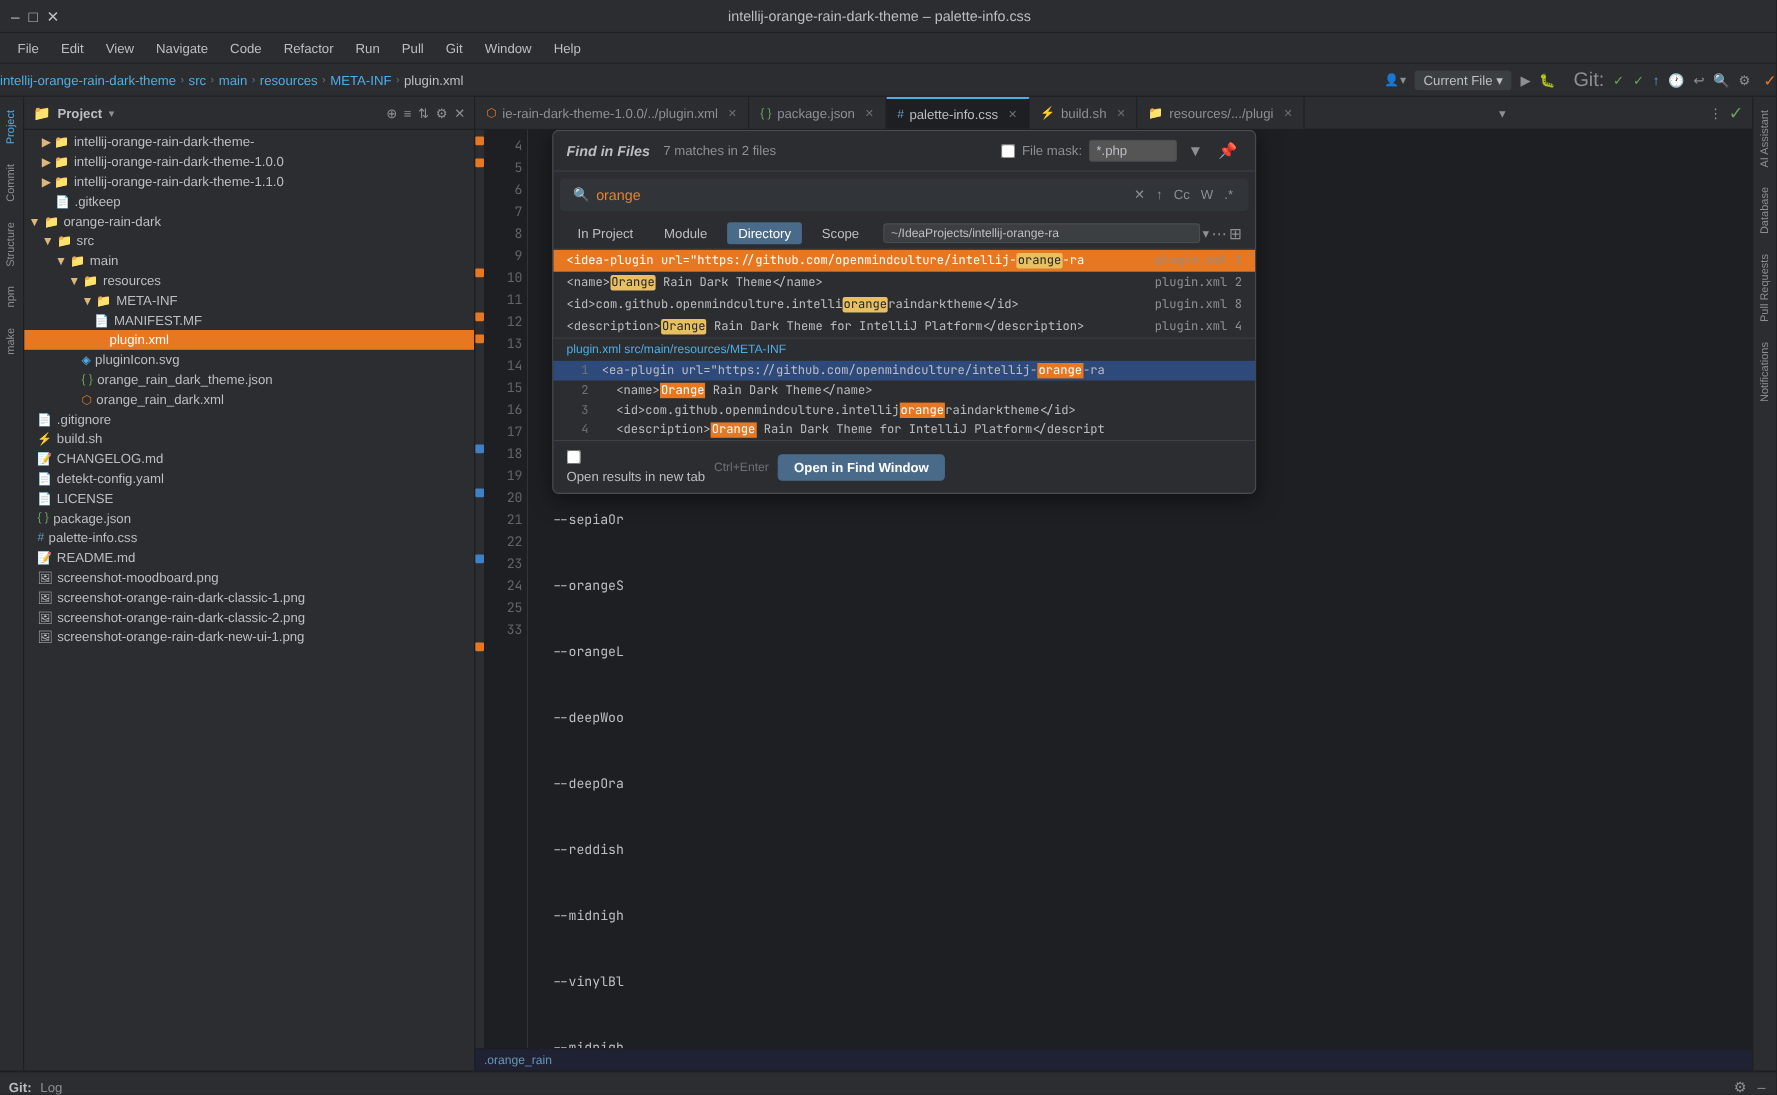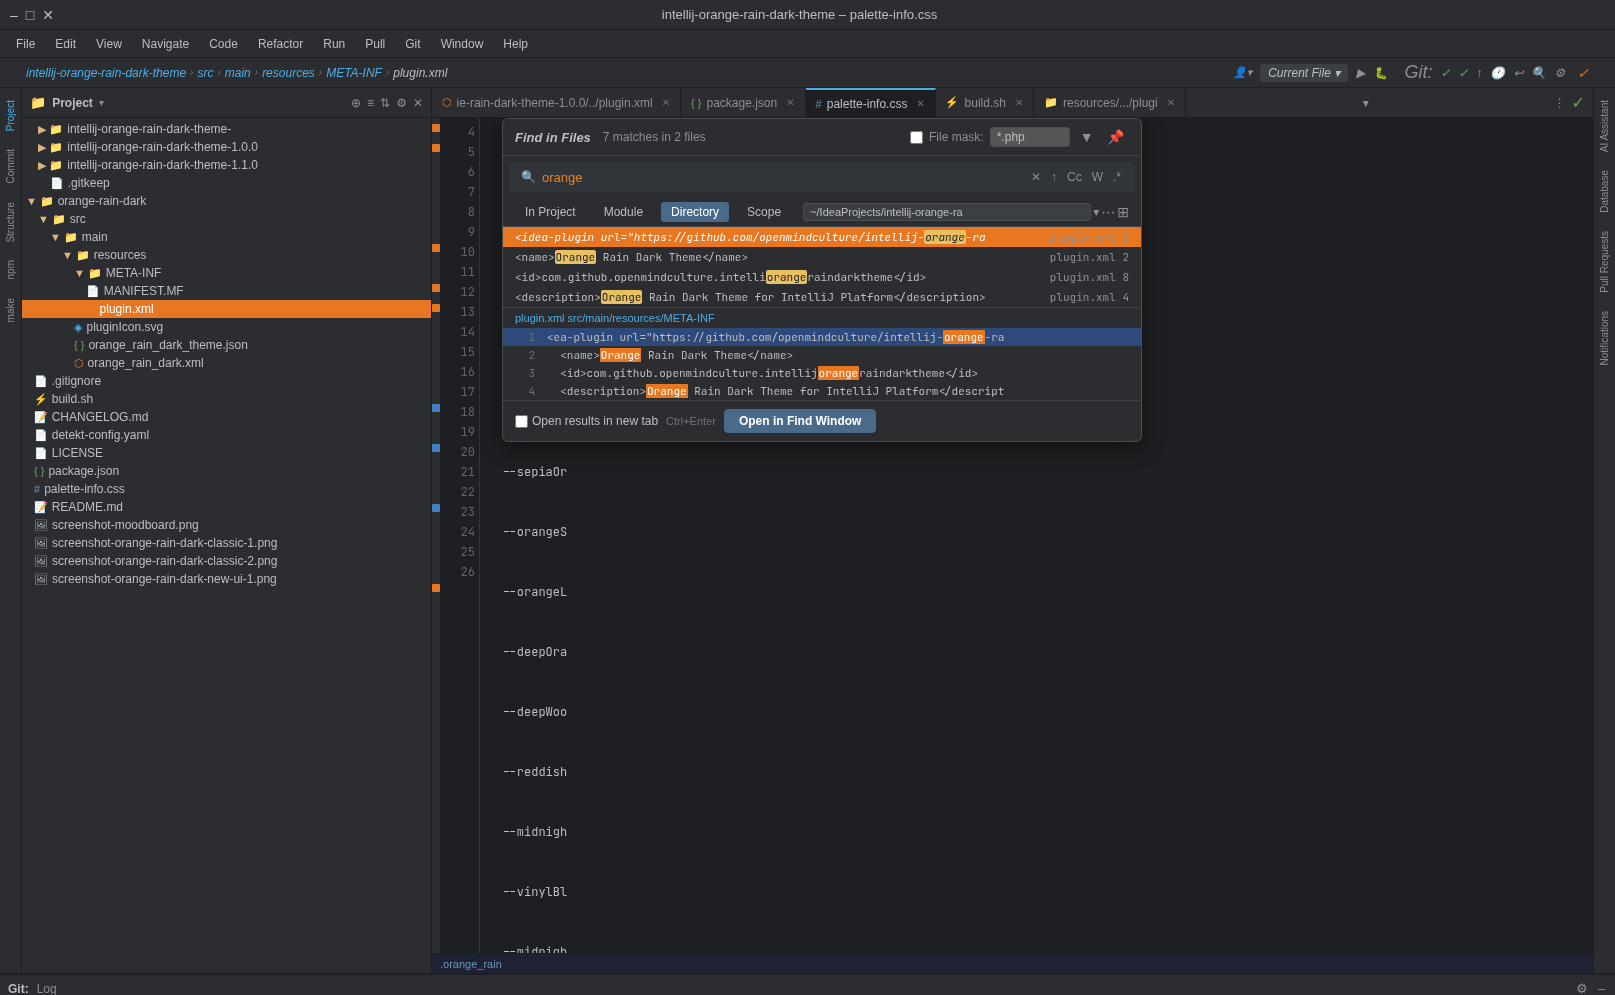--- a/index.html
+++ b/index.html
@@ -9,21 +9,21 @@
     #title-bar { background: #2b2d30; height: 30px; display: flex; align-items: center; justify-content: space-between; padding: 0 10px; border-bottom: 1px solid #1e1f22; }
     #title-bar .win-controls { display: flex; gap: 8px; align-items: center; }
     #title-bar .win-controls span { font-size: 14px; cursor: pointer; color: #bcbec4; }
     #title-bar .title { font-size: 13px; color: #bcbec4; font-weight: 400; }
 
     
     #menu-bar { background: #2b2d30; height: 28px; display: flex; align-items: center; padding: 0 8px; gap: 4px; border-bottom: 1px solid #1e1f22; }
     .menu-item { padding: 3px 8px; cursor: pointer; color: #bcbec4; font-size: 12px; border-radius: 3px; }
 
     
-    #breadcrumb { background: #2b2d30; height: 30px; display: flex; align-items: center; padding: 0 26px; border-bottom: 1px solid #1e1f22; gap: 4px; font-size: 12px; font-style: italic; }
+    #breadcrumb { background: #2b2d30; height: 30px; display: flex; align-items: center; padding: 0 0; border-bottom: 1px solid #1e1f22; gap: 4px; font-size: 12px; }
     .breadcrumb-link { color: #4eade5; cursor: pointer; }
     .breadcrumb-sep { color: #6c707a; font-size: 10px; }
 
     
     #main { display: flex; height: calc(995px - 30px - 28px - 30px - 22px); }
 
     
     #left-sidebar { width: 22px; background: #2b2d30; display: flex; flex-direction: column; align-items: center; padding-top: 4px; gap: 2px; border-right: 1px solid #1e1f22; }
     .sidebar-icon-v { writing-mode: vertical-rl; transform: rotate(180deg); font-size: 10px; color: #8c8f94; padding: 8px 3px; cursor: pointer; white-space: nowrap; }
     .sidebar-icon-v.active { color: #4eade5; }
@@ -89,32 +89,32 @@
     #find-scope-row { display: flex; align-items: center; padding: 4px 12px; gap: 8px; border-bottom: 1px solid #3d4147; }
     .scope-btn { padding: 3px 10px; font-size: 12px; cursor: pointer; border-radius: 3px; color: #bcbec4; background: transparent; border: none; }
     .scope-btn.active { background: #4a6a8a; color: #fff; }
     .scope-path { display: flex; align-items: center; margin-left: 4px; flex: 1; }
     .scope-path-input { background: #3c3f41; border: 1px solid #4a4d52; border-radius: 3px; color: #bcbec4; font-size: 11px; padding: 2px 6px; flex: 1; }
     .scope-dropdown { color: #8c8f94; cursor: pointer; font-size: 12px; margin-left: 2px; }
     .scope-more { color: #8c8f94; cursor: pointer; font-size: 14px; margin-left: 2px; }
 
     #find-results { max-height: 220px; overflow-y: auto; }
     .result-match { display: flex; align-items: center; padding: 3px 12px; cursor: pointer; font-size: 12px; font-family: 'JetBrains Mono', 'Courier New', monospace; }
-    .result-match.highlighted { background: #e87722; color: #fff; font-style: italic; }
+    .result-match.highlighted { background: #e87722; color: #fff; }
     .result-file-label { font-size: 11px; color: #8c8f94; margin-left: auto; }
     .match-highlight-yellow { background: #e8c062; color: #1e1f22; padding: 0 1px; border-radius: 2px; }
 
     #find-source-section { border-top: 1px solid #3d4147; }
     .source-file-header { display: flex; align-items: center; padding: 4px 12px; background: #2b2d30; font-size: 11px; color: #4eade5; gap: 6px; }
     .source-line { display: flex; align-items: center; padding: 2px 12px; font-size: 12px; font-family: 'JetBrains Mono', 'Courier New', monospace; color: #bcbec4; }
     .source-line .line-num { color: #6c707a; width: 20px; text-align: right; margin-right: 12px; font-size: 11px; }
     .source-line.active-source { background: #2d4a7a; }
 
     #find-footer { display: flex; align-items: center; padding: 8px 12px; gap: 8px; border-top: 1px solid #3d4147; }
-    .footer-checkbox { display: flex; align-items: center; gap: 4px; cursor: pointer; }
+    .footer-checkbox { display: flex; align-items: flex-start; gap: 4px; cursor: pointer; flex-direction: column; }
     .footer-checkbox input { accent-color: #4eade5; }
     .footer-btn { padding: 4px 14px; border-radius: 4px; font-size: 12px; cursor: pointer; border: 1px solid #4a4d52; color: #bcbec4; background: #3c3f41; }
     .footer-btn.primary { background: #4a6a8a; border-color: #4a6a8a; color: #fff; font-weight: 600; }
     .shortcut-hint { color: #6c707a; font-size: 11px; }
 
     
     #bottom-panel { height: 175px; background: #2b2d30; display: flex; flex-direction: column; border-top: 2px solid #1e1f22; }
     #bottom-panel-header { height: 28px; background: #2b2d30; display: flex; align-items: center; padding: 0 8px; border-bottom: 1px solid #1e1f22; gap: 8px; }
     #bottom-panel-header .git-title { color: #bcbec4; font-size: 12px; font-weight: 600; }
     #bottom-panel-header .log-title { color: #8c8f94; font-size: 12px; }
@@ -439,34 +439,34 @@
         <div>16</div>
           <div>17</div>
           <div>18</div>
           <div>19</div>
           <div>20</div>
           <div>21</div>
         <div>22</div>
           <div>23</div>
           <div>24</div>
           <div>25</div>
-          <div>26</div>
+          <div>33</div>
       </div>
 
       <div id="code-area" style="color:#bcbec4; overflow:hidden;">
         <div style="line-height:20px; color:#6c8ebf;">  --foxYellowOrange: <span style="color:#6897bb;">#E49000</span>;</div>
         <div style="line-height:20px;">  --deepYel<span style="color:#6897bb;"></span></div>
         <div style="line-height:20px;">  --lightWo</div>
         <div style="line-height:20px;">  --lighter</div>
         <div style="line-height:20px;">  --sepiaOr</div>
         <div style="line-height:20px;">  --sepiaOr</div>
         <div style="line-height:20px;">  --orangeS</div>
         <div style="line-height:20px;">  --orangeL</div>
+        <div style="line-height:20px;">  --deepWoo</div>
         <div style="line-height:20px;">  --deepOra</div>
-        <div style="line-height:20px;">  --deepWoo</div>
         <div style="line-height:20px;">  --reddish</div>
         <div style="line-height:20px;">  --midnigh</div>
         <div style="line-height:20px;">  --vinylBl</div>
         <div style="line-height:20px;">  --midnigh</div>
         
         
         
         
         
         

